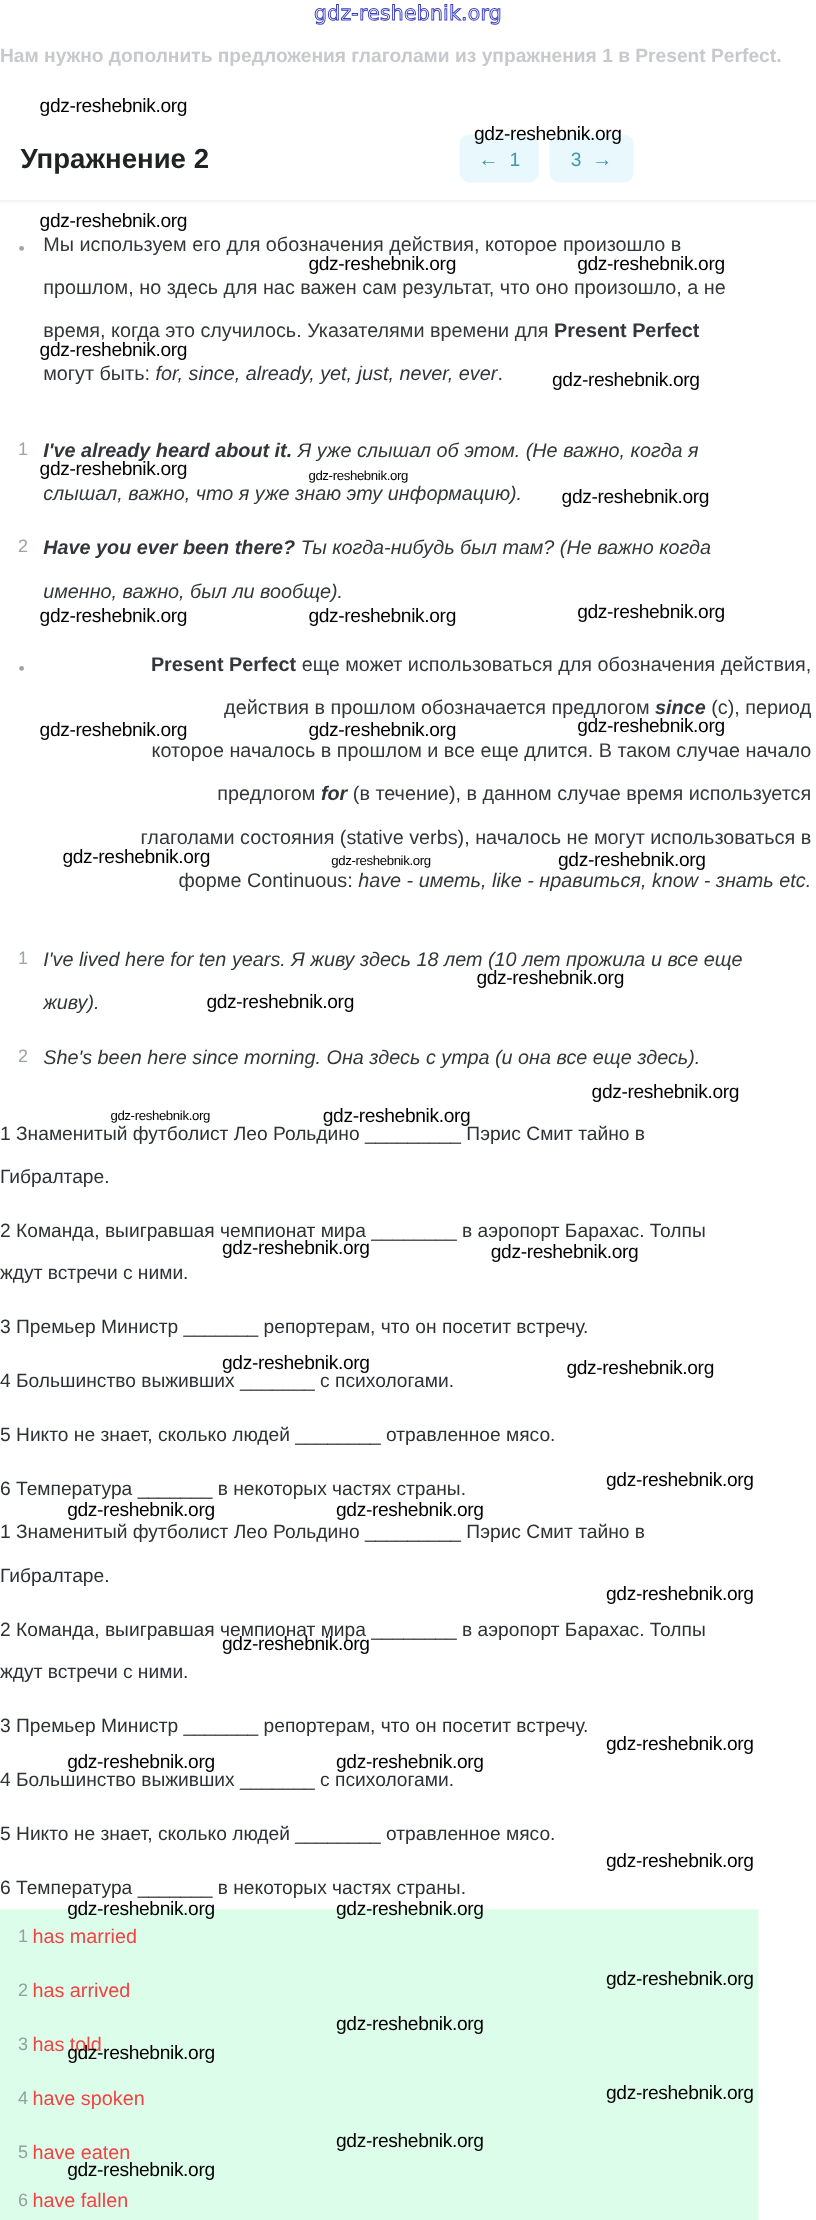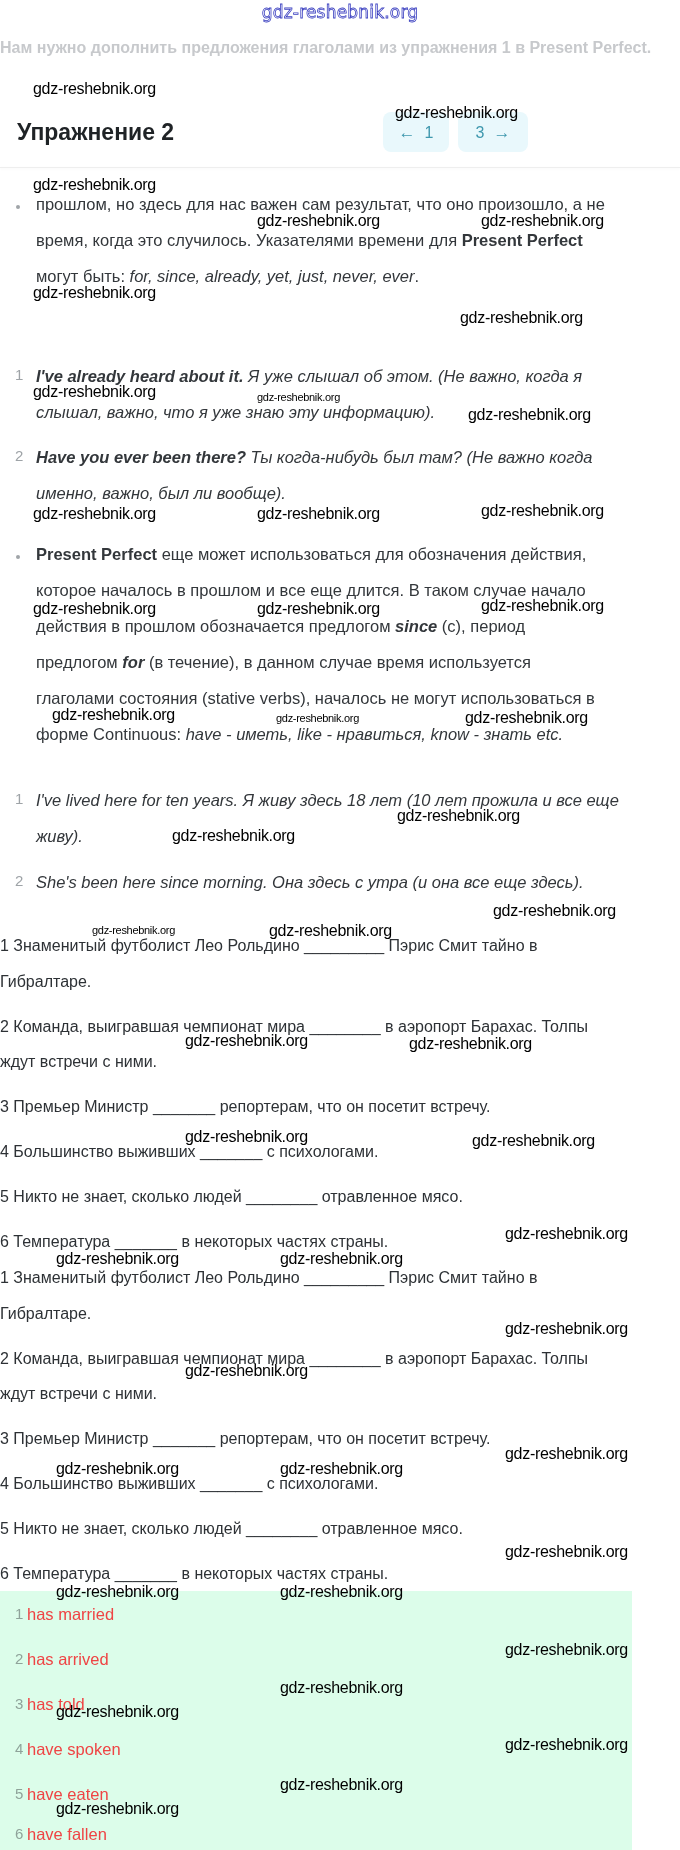--- a/index.html
+++ b/index.html
@@ -88,42 +88,43 @@
   <button class="abs nav-btn nav-next">
     <span>3</span>&nbsp;
     <span class="arr">→</span>
   </button>
 </div>
 
 <div class="abs divider"></div>
 
 <div class="abs bullet-dot" style="left:16px; top:205px;"></div>
 <div class="abs para" style="left:36px; top:186px; width:640px;">
+  <div>Мы используем его для обозначения действия, которое произошло в</div>
   <div>прошлом, но здесь для нас важен сам результат, что оно произошло, а не</div>
   <div><span>время, когда это случилось. Указателями времени для </span><b>Present Perfect</b></div>
   <div><span>могут быть: </span><i>for, since, already, yet, just, never, ever</i><span>.</span></div>
 </div>
 
 <div class="abs num" style="left:15px; top:366px;">1</div>
 <div class="abs ex" style="left:36px; top:358px; width:640px;">
   <div><b>I've already heard about it.</b><span> Я уже слышал об этом. (Не важно, когда я</span></div>
   <div>слышал, важно, что я уже знаю эту информацию).</div>
 </div>
 
 <div class="abs num" style="left:15px; top:447px;">2</div>
 <div class="abs ex" style="left:36px; top:439px; width:640px;">
   <div><b>Have you ever been there?</b><span> Ты когда-нибудь был там? (Не важно когда</span></div>
   <div>именно, важно, был ли вообще).</div>
 </div>
 
 <div class="abs bullet-dot" style="left:16px; top:555px;"></div>
-<div class="abs para" style="left:36px; top:536px; width:640px;">
+<div class="abs para" style="left:36px; top:536px; width:640px;text-align:right;">
   <div><b>Present Perfect</b><span> еще может использоваться для обозначения действия,</span></div>
+  <div><span>действия в прошлом обозначается предлогом </span><b><i>since</i></b><span> (с), период</span></div>
   <div>которое началось в прошлом и все еще длится. В таком случае начало</div>
-  <div><span>действия в прошлом обозначается предлогом </span><b><i>since</i></b><span> (с), период</span></div>
   <div><span>предлогом </span><b><i>for</i></b><span> (в течение), в данном случае время используется</span></div>
   <div>глаголами состояния (stative verbs), началось не могут использоваться в</div>
   <div><span>форме Continuous: </span><i>have - иметь, like - нравиться, know - знать etc.</i></div>
 </div>
 
 <div class="abs num" style="left:15px; top:790px;">1</div>
 <div class="abs ex" style="left:36px; top:782px; width:644px; white-space:nowrap;">
   <div>I've lived here for ten years. Я живу здесь 18 лет (10 лет прожила и все еще</div>
   <div>живу).</div>
 </div>

